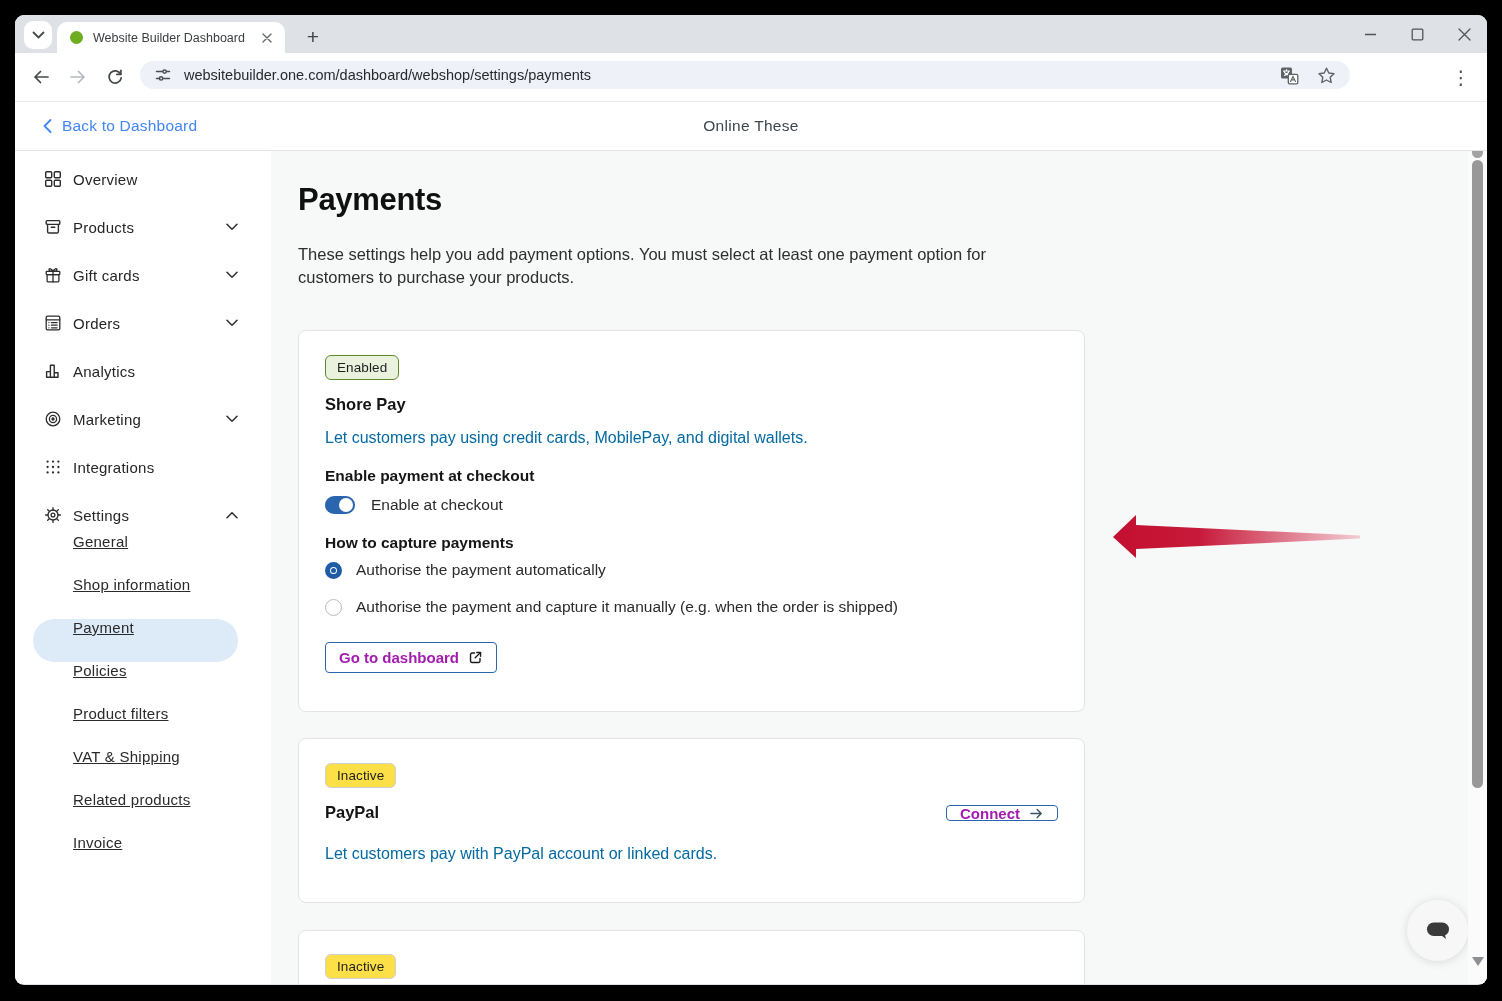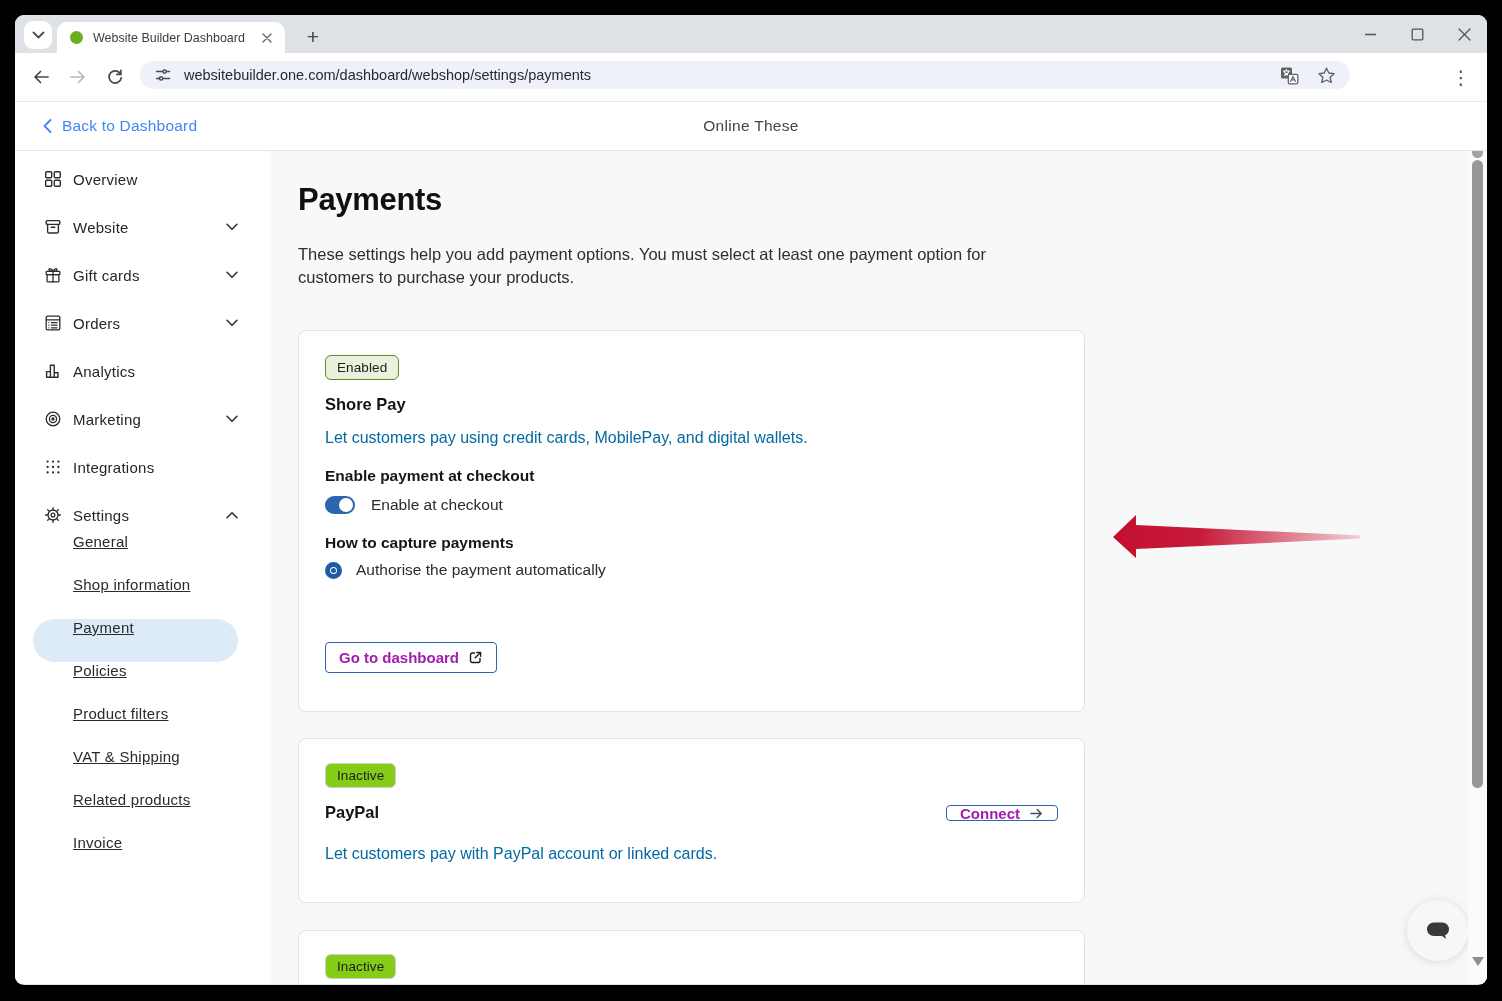--- a/index.html
+++ b/index.html
@@ -48,21 +48,21 @@
   .page-title { position:absolute; left:27px; top:31px; font-size:31px; font-weight:700; color:#101010; letter-spacing:-.3px; }
   .page-intro { position:absolute; left:27px; top:92px; width:706px; font-size:16.5px; line-height:23px; color:#2e2e2e; }
 
   .card { position:absolute; left:27px; width:787px; background:#fff; border:1px solid #e2e3e4; border-radius:8px; }
   .card1 { top:179px; height:382px; }
   .card2 { top:587px; height:165px; }
   .card3 { top:779px; height:120px; }
 
   .badge { position:absolute; left:26px; display:inline-block; padding:4px 11px; font-size:13.5px; color:#1e1e1e; border-radius:6px; letter-spacing:.1px; }
   .badge-enabled { background:#eaf1dc; border:1px solid #5f8a2c; }
-  .badge-inactive { background:#84cc16; border:1px solid #cfcfcf; }
+  .badge-inactive { background:#fde047; border:1px solid #cfcfcf; }
 
   .prov-name { position:absolute; left:26px; font-size:16.5px; font-weight:700; color:#141414; }
   .prov-desc { position:absolute; left:26px; font-size:16px; color:#0369a1; }
   .sec-label { position:absolute; left:26px; font-size:15.5px; font-weight:700; color:#161616; }
 
   .toggle-row { position:absolute; left:26px; top:165px; display:flex; align-items:center; gap:16px; }
   .toggle { width:30px; height:18px; border-radius:9px; background:#2a66ad; position:relative; }
   .toggle .knob { position:absolute; right:2px; top:2px; width:14px; height:14px; border-radius:50%; background:#fff; }
   .toggle-label, .radio-label { font-size:15.5px; color:#2b2b2b; }
 
@@ -202,21 +202,21 @@
           <div class="nav-item">
             <span class="nicon">
                 <svg viewBox="0 0 18 18" width="18" height="18">
                   <g fill="none" stroke="#2c2c2c" stroke-width="1.4" stroke-linecap="round">
                     <rect x="2.2" y="2.6" width="13.6" height="3.8" rx="1"></rect>
                     <path d="M3.6 6.4v7.3a1.3 1.3 0 0 0 1.3 1.3h8.2a1.3 1.3 0 0 0 1.3-1.3V6.4"></path>
                     <path d="M7.2 9.3h3.6"></path>
                   </g>
                 </svg>
               </span>
-            <span>Website</span>
+            <span>Products</span>
             <svg class="nav-chevron" viewBox="0 0 12 8">
                 <path d="M1 1.2l5 5 5-5" fill="none" stroke="#2c2c2c" stroke-width="1.5" stroke-linecap="round"></path>
               </svg>
           </div>
 
           <div class="nav-item">
             <span class="nicon">
                 <svg viewBox="0 0 18 18" width="18" height="18">
                   <g fill="none" stroke="#2c2c2c" stroke-width="1.3" stroke-linecap="round">
                     <path d="M3.1 8.6h11.8v6.1a1.2 1.2 0 0 1-1.2 1.2H4.3a1.2 1.2 0 0 1-1.2-1.2z"></path>
@@ -352,20 +352,24 @@
             <span class="toggle">
                 <span class="knob"></span>
               </span>
             <span class="toggle-label">Enable at checkout</span>
           </div>
           <div class="sec-label" style="top:203px">How to capture payments</div>
           <div class="radio-row" style="top:230px">
             <span class="radio on"></span>
             <span class="radio-label">Authorise the payment automatically</span>
           </div>
+          <div class="radio-row" style="top:267px">
+            <span class="radio off"></span>
+            <span class="radio-label">Authorise the payment and capture it manually (e.g. when the order is shipped)</span>
+          </div>
           <button class="btn-outline go-dashboard">
             <span>Go to dashboard</span>
             <svg width="15" height="15" viewBox="0 0 16 16">
                 <g fill="none" stroke="#1b1b1b" stroke-width="1.5" stroke-linecap="round" stroke-linejoin="round">
                   <path d="M7 3.2H4.4A1.7 1.7 0 0 0 2.7 4.9v6.7a1.7 1.7 0 0 0 1.7 1.7h6.7a1.7 1.7 0 0 0 1.7-1.7V9"></path>
                   <path d="M9.4 2.6h4v4"></path>
                   <path d="M13.2 2.8L7.7 8.3"></path>
                 </g>
               </svg>
           </button>

